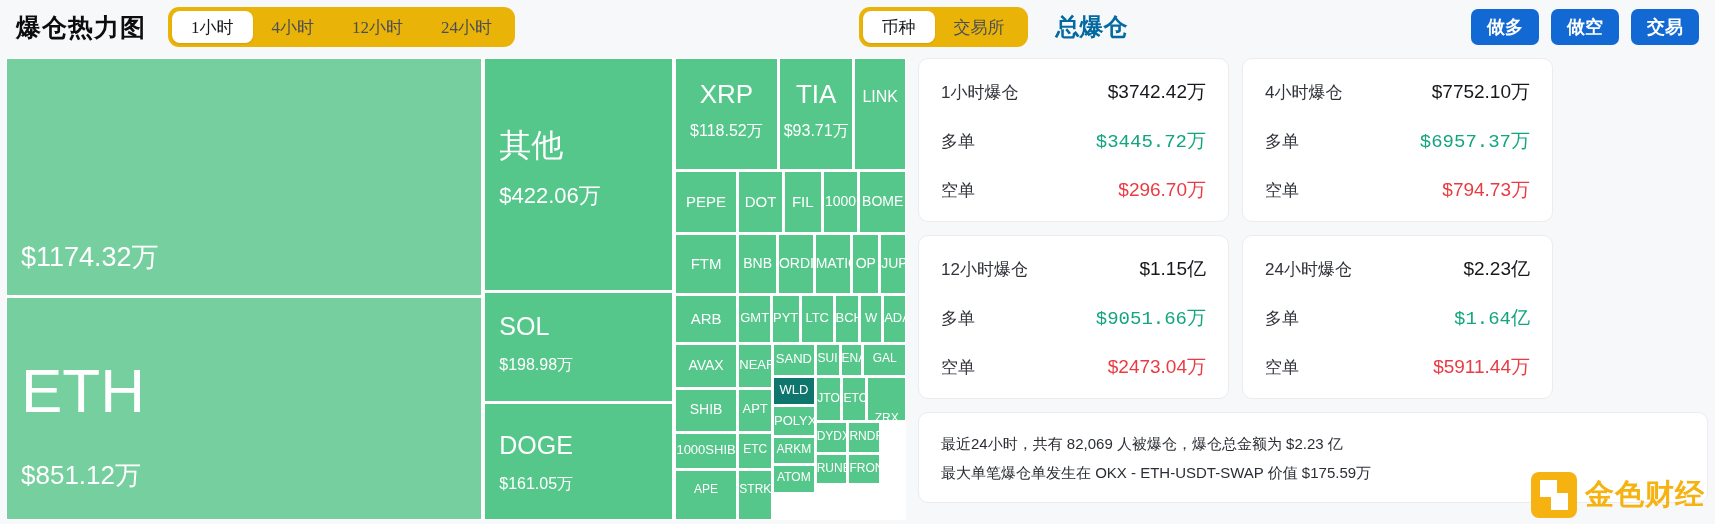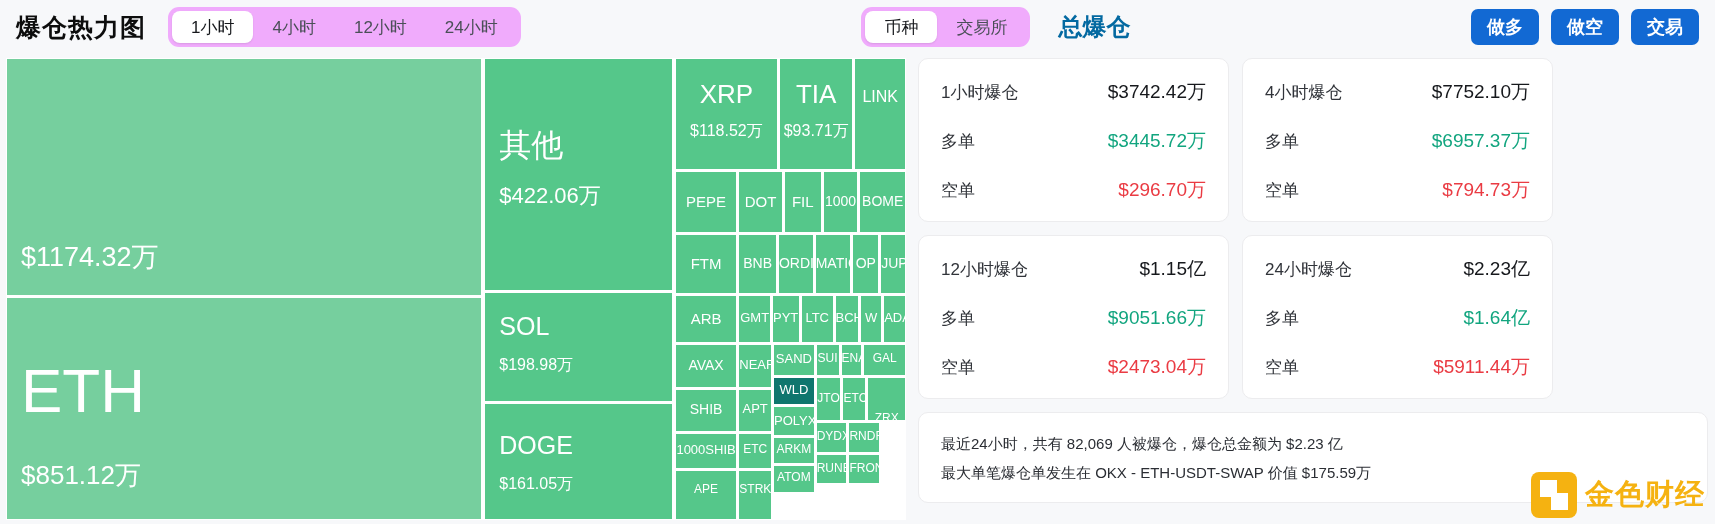--- a/index.html
+++ b/index.html
@@ -14,22 +14,22 @@
   
   .header {
     position: absolute; left: 0; top: 0; width: 1715px; height: 54px;
     display: flex; align-items: center; padding: 0 16px; background: #f7f8fa;
   }
   .page-title {
     font-size: 25px; font-weight: 700; color: #0d0d0d; letter-spacing: 1px;
     white-space: nowrap;
   }
   .seg {
-    display: flex; align-items: center; background: #f0abfc;
-    border-radius: 11px; padding: 4px; height: 40px;
+    display: flex; align-items: center; background: #eab308;
+    border-radius: 11px; padding: 4px; height: 40px; font-family: Liberation Serif, serif;
   }
   .seg-item {
     display: flex; align-items: center; justify-content: center;
     height: 32px; padding: 0 19px; border-radius: 8px;
     font-size: 17px; color: #4a4f57; white-space: nowrap; cursor: pointer;
   }
   .seg-item.active { background: #ffffff; color: #16181c; box-shadow: 0 1px 2px rgba(0,0,0,.10); }
   .seg-1 { margin-left: 22px; }
   .seg-2 { margin-left: auto; }
   .total-label {
@@ -74,21 +74,21 @@
   }
   .card {
     width: 311px; background: #ffffff; border: 1px solid #ececee;
     border-radius: 10px; padding: 20px 22px 18px 22px;
   }
   .card.wide { width: 790px; padding: 16px 22px 14px 22px; }
   .row { display: flex; align-items: baseline; justify-content: space-between; }
   .row + .row { margin-top: 23px; }
   .row .k { font-size: 17px; color: #31343a; white-space: nowrap; }
   .row .v { font-size: 19px; color: #16181c; white-space: nowrap; }
-  .row .v.long  { color: #12a57f; }
+  .row .v.long  { color: #12a57f; font-family: Liberation Mono, monospace; }
   .row .v.short { color: #ea3b43; }
   .summary-line { font-size: 15px; color: #2b2e34; line-height: 1.95; white-space: nowrap; }
 
   
   .watermark {
     position: absolute; right: 10px; bottom: 6px;
     display: flex; align-items: center; gap: 8px;
   }
   .wm-mark {
     width: 46px; height: 46px; border-radius: 8px; background: #f5b211;

